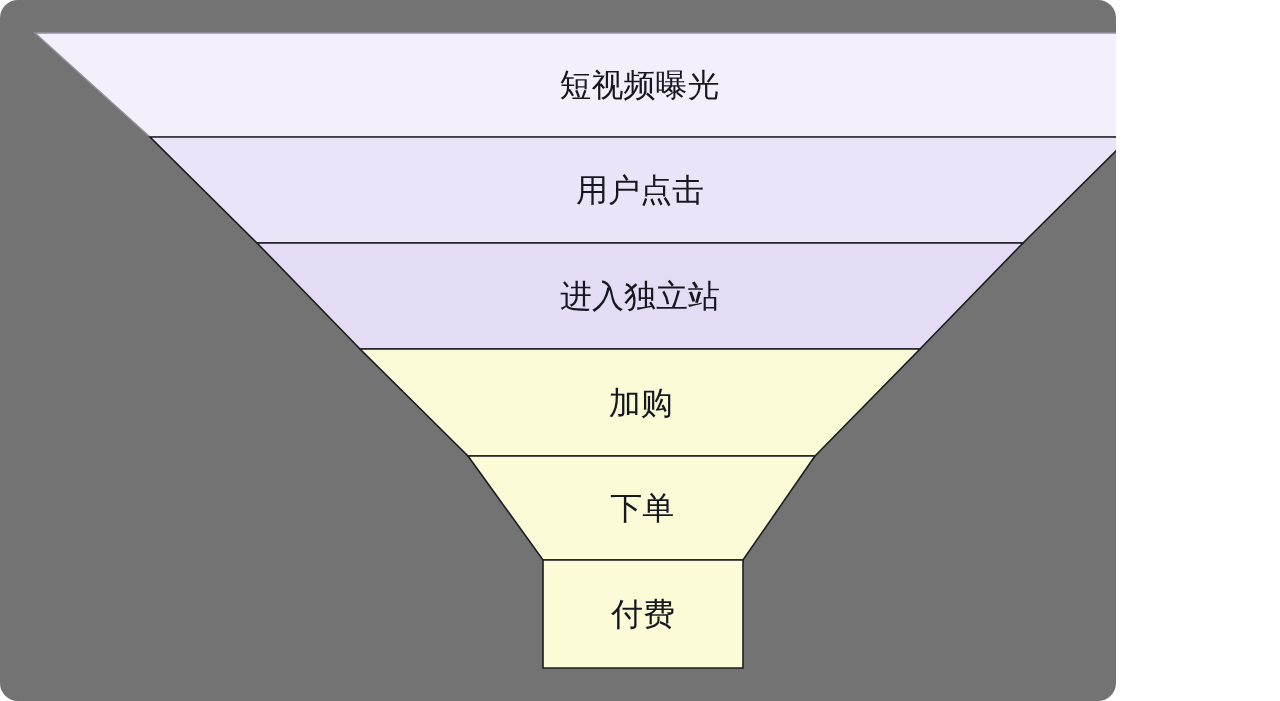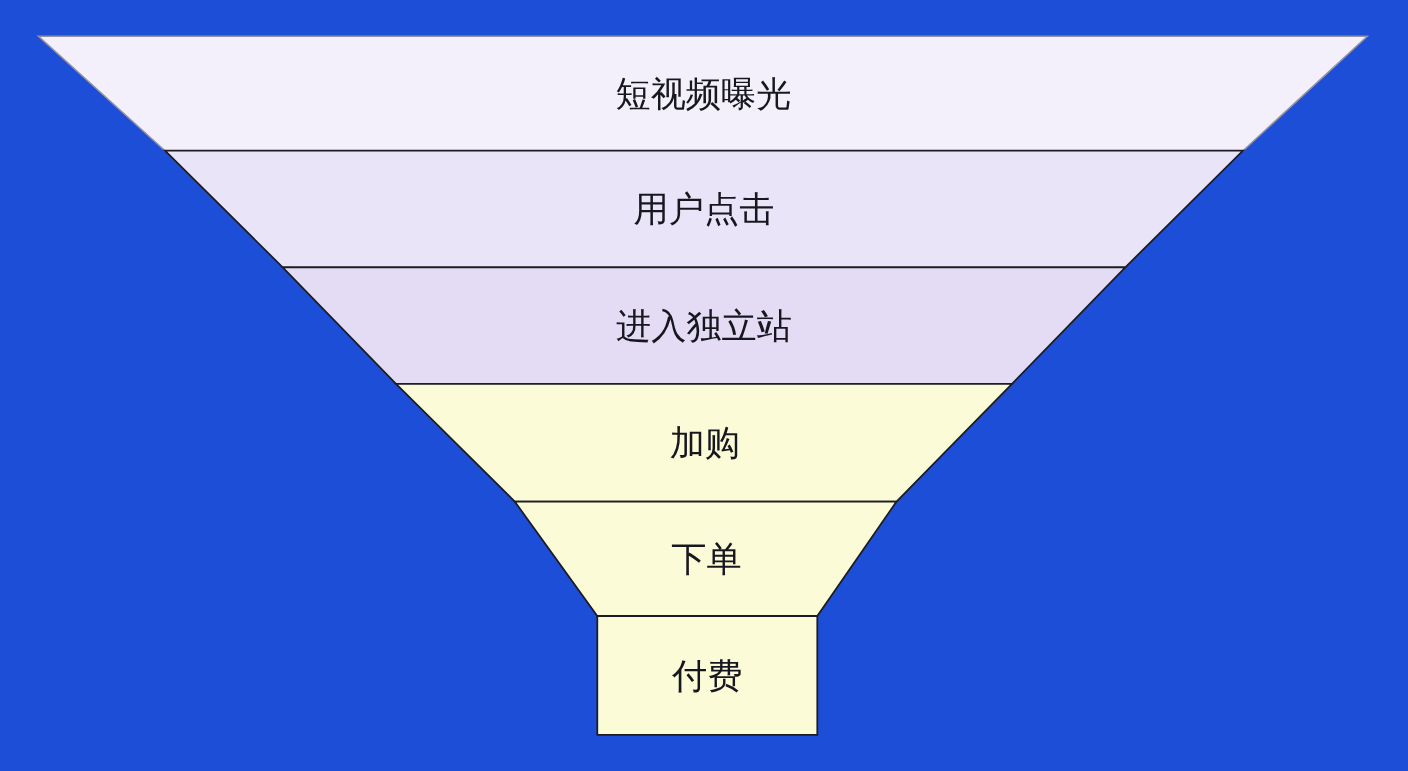--- a/index.html
+++ b/index.html
@@ -2,25 +2,26 @@
 <html><head>
 <meta charset="utf-8">
 <style>
   html, body {
     margin: 0;
     padding: 0;
     background: #ffffff;
   }
   .canvas {
     position: relative;
-    width: 1280px;
+    width: 1116px;
     height: 701px;
-    background: #1d4ed8;
+    background: #737373;
     overflow: hidden;
     font-family: "Liberation Sans", "DejaVu Sans", sans-serif;
+    border-radius: 18px;
   }
   svg.funnel {
     display: block;
     width: 1280px;
     height: 701px;
   }
   svg.funnel text {
     font-family: "Liberation Sans", "DejaVu Sans", sans-serif;
     font-size: 32px;
     text-anchor: middle;

